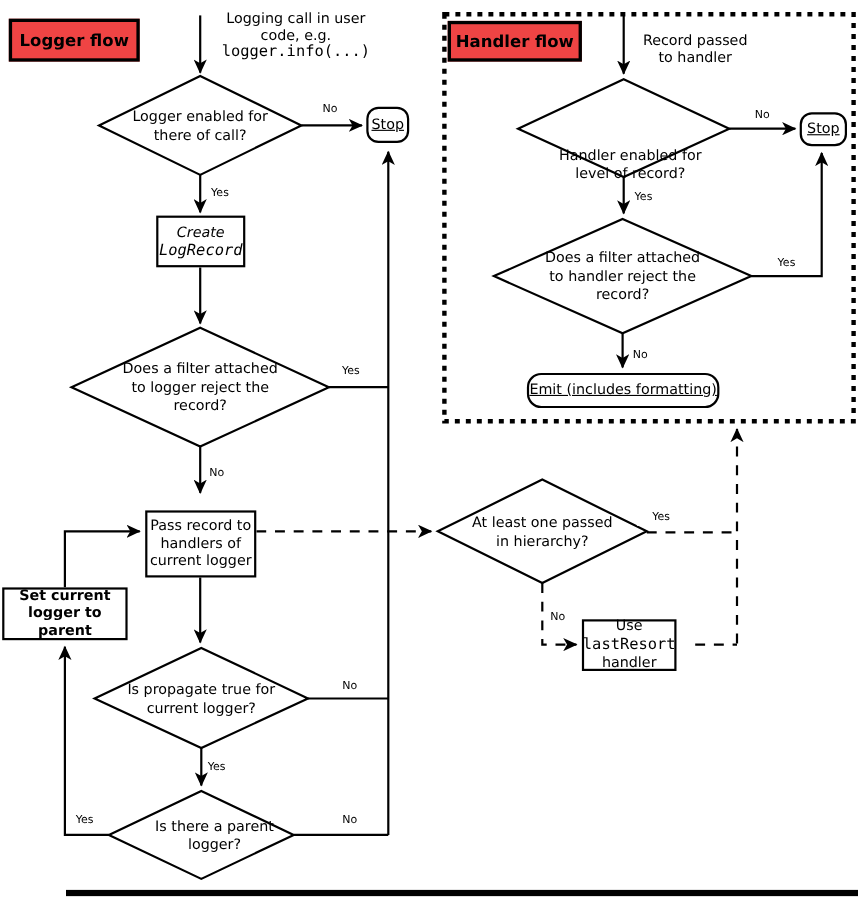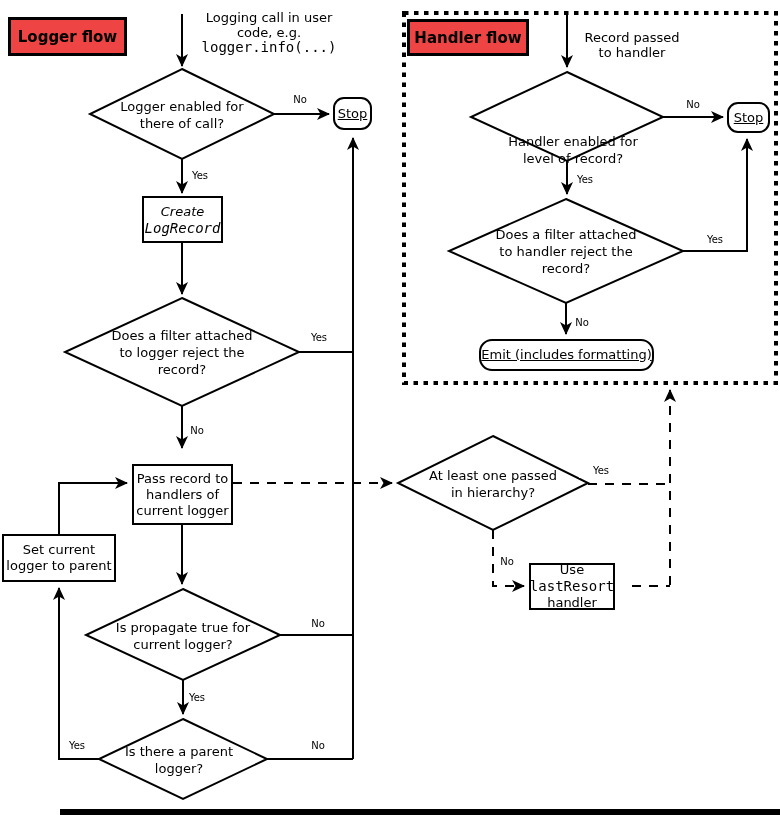--- a/index.html
+++ b/index.html
@@ -101,33 +101,33 @@
   </div>
   <div class="lbl" style="left:297px;top:330px;">Yes</div>
   <div class="lbl" style="left:175px;top:423px;">No</div>
 
   <div class="box" style="left:132px;top:452px;width:101px;height:61px;margin-top:12px;">
     <div>Pass record to</div>
     <div>handlers of</div>
     <div>current logger</div>
   </div>
 
-  <div class="box" style="left:2px;top:534px;width:114px;height:48px;">
+  <div class="box" style="left:2px;top:534px;width:114px;height:48px;font-weight:bold;">
     <div>Set current</div>
     <div>logger to parent</div>
   </div>
 
   <div class="txt" style="left:86px;top:619px;width:194px;">
     <div>Is propagate true for</div>
     <div>current logger?</div>
   </div>
   <div class="lbl" style="left:296px;top:616px;">No</div>
   <div class="lbl" style="left:175px;top:690px;">Yes</div>
 
-  <div class="txt" style="left:94px;top:743px;width:170px;">
+  <div class="txt" style="left:110px;top:743px;width:170px;">
     <div>Is there a parent</div>
     <div>logger?</div>
   </div>
   <div class="lbl" style="left:55px;top:738px;">Yes</div>
   <div class="lbl" style="left:296px;top:738px;">No</div>
 
   <div class="txt" style="left:397px;top:467px;width:192px;">
     <div>At least one passed</div>
     <div>in hierarchy?</div>
   </div>

